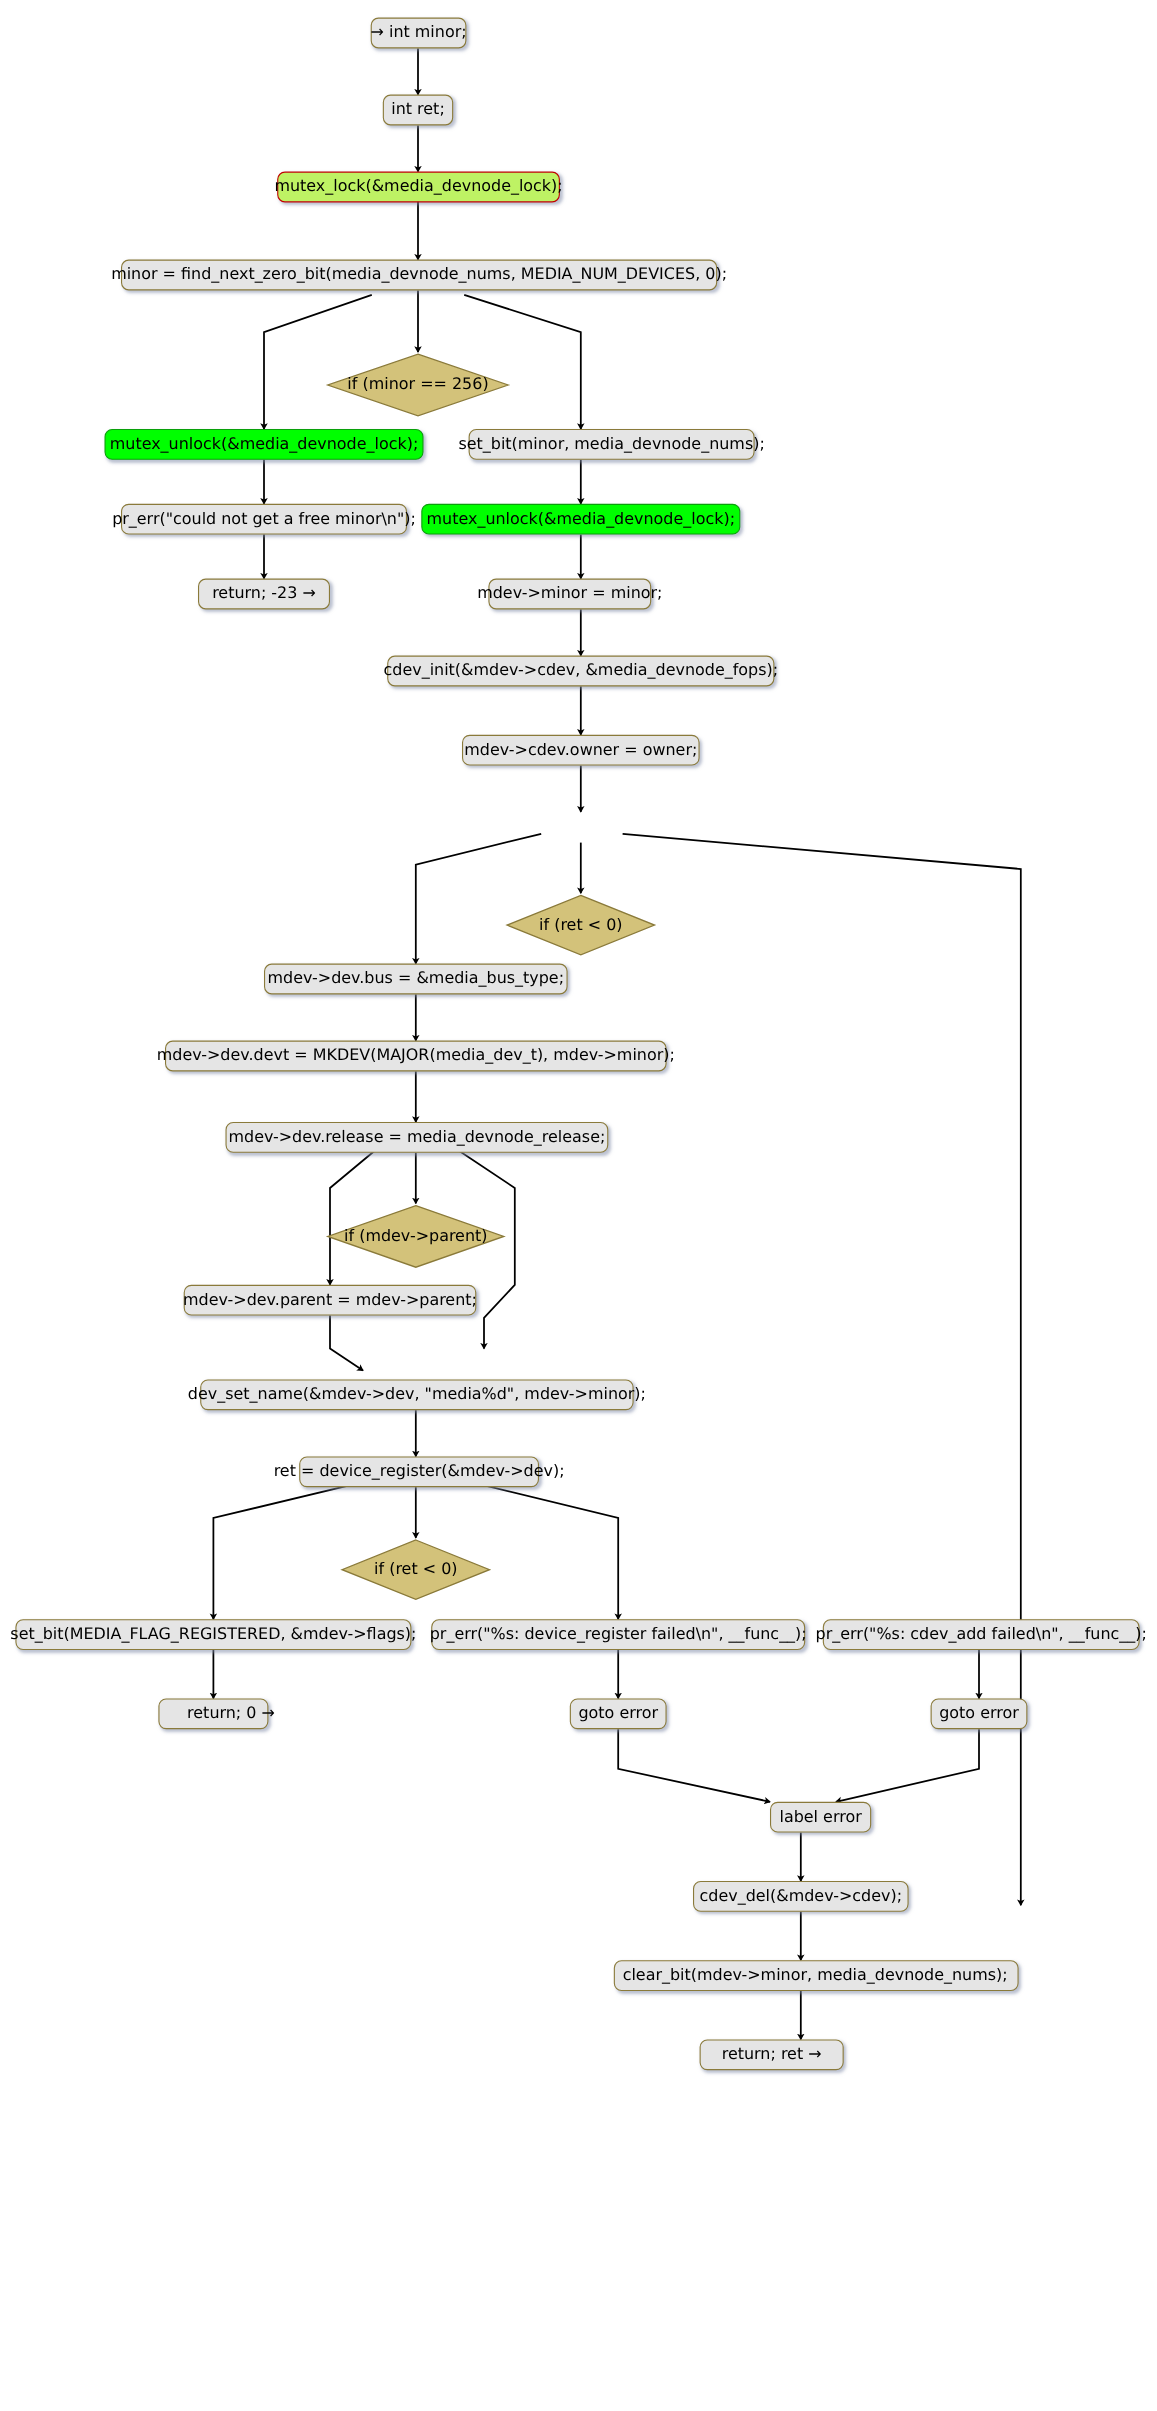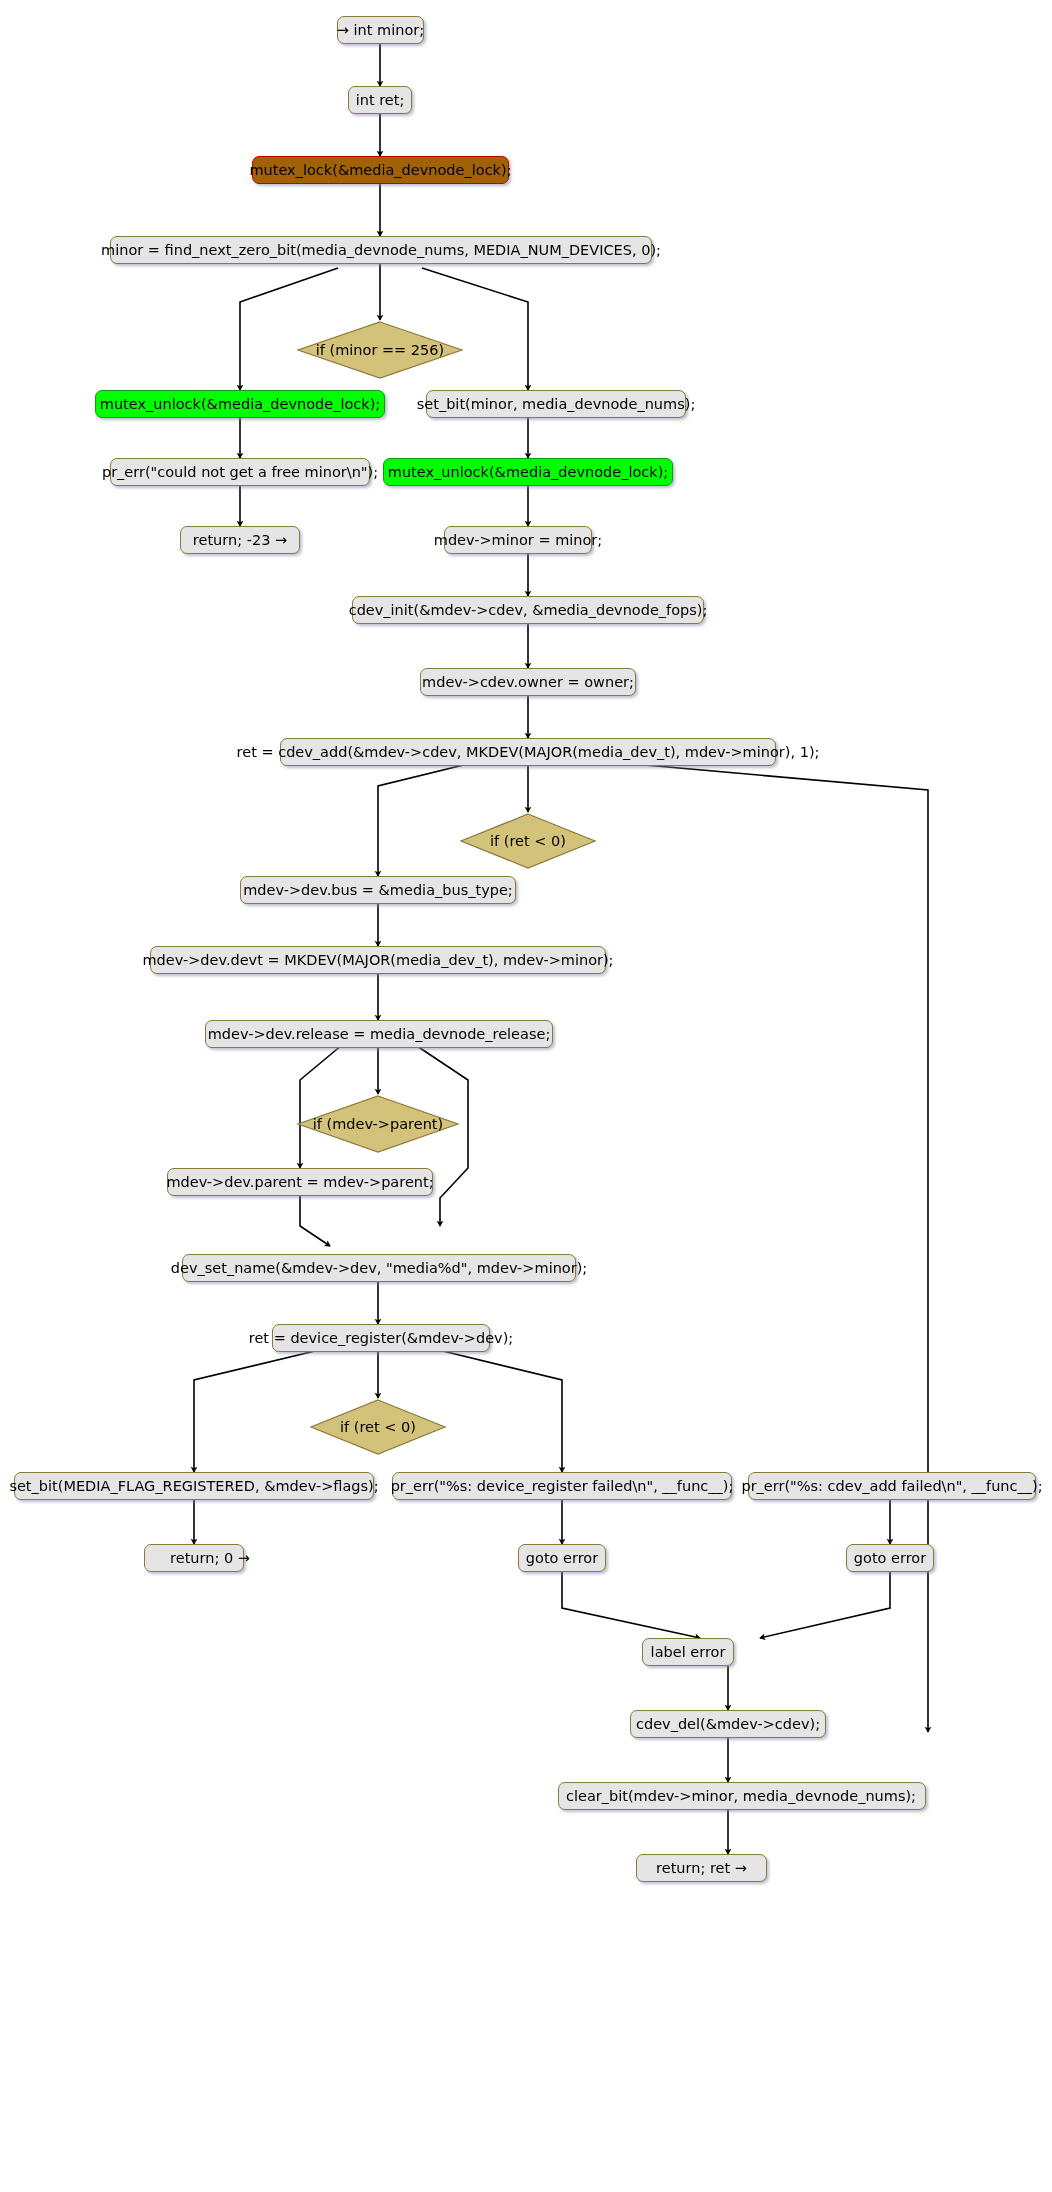--- a/index.html
+++ b/index.html
@@ -38,21 +38,21 @@
   }
   .rect {
     border: 1px solid #8a7a3a;
     border-radius: 7px;
     background: #e5e5e5;
     box-shadow: 2px 2px 3px rgba(130,140,170,0.55);
     padding: 0 9px;
     height: 28px;
   }
   .rect.red {
-    background: #a16207;
+    background: #bef264;
     border-color: #c00000;
   }
   .rect.green {
     background: #00ff00;
     border-color: #0aa00a;
   }
   .diamond-wrap {
     position: absolute;
   }
   .diamond-shape {
@@ -206,23 +206,20 @@
   </div>
 
   <div class="node rect" style="left:352px; top:596px; width:352px;">
     <span>cdev_init(&amp;mdev-&gt;cdev, &amp;media_devnode_fops);</span>
   </div>
 
   <div class="node rect" style="left:420px; top:668px; width:216px;">
     <span>mdev-&gt;cdev.owner = owner;</span>
   </div>
 
-  <div class="node rect" style="left:280px; top:738px; width:496px;">
-    <span>ret = cdev_add(&amp;mdev-&gt;cdev, MKDEV(MAJOR(media_dev_t), mdev-&gt;minor), 1);</span>
-  </div>
 
   <div class="diamond-wrap" style="left:458px; top:812px; width:140px; height:58px;">
     <svg class="diamond-shape" width="140" height="58" viewBox="0 0 140 58">
       <polygon points="70,2 137,29 70,56 3,29" fill="#d3c27a" stroke="#8a7a3a" stroke-width="1.2"></polygon>
     </svg>
     <div class="diamond-label">if (ret &lt; 0)</div>
   </div>
 
   <div class="node rect" style="left:240px; top:876px; width:276px;">
     <span>mdev-&gt;dev.bus = &amp;media_bus_type;</span>
@@ -279,21 +276,21 @@
   </div>
 
   <div class="node rect" style="left:518px; top:1544px; width:88px;">
     <span>goto error</span>
   </div>
 
   <div class="node rect" style="left:846px; top:1544px; width:88px;">
     <span>goto error</span>
   </div>
 
-  <div class="node rect" style="left:642px; top:1638px; width:92px;">
+  <div class="node rect" style="left:700px; top:1638px; width:92px;">
     <span>label error</span>
   </div>
 
   <div class="node rect" style="left:630px; top:1710px; width:196px;">
     <span>cdev_del(&amp;mdev-&gt;cdev);</span>
   </div>
 
   <div class="node rect" style="left:558px; top:1782px; width:368px;justify-content:flex-end;">
     <span>clear_bit(mdev-&gt;minor, media_devnode_nums);</span>
   </div>

